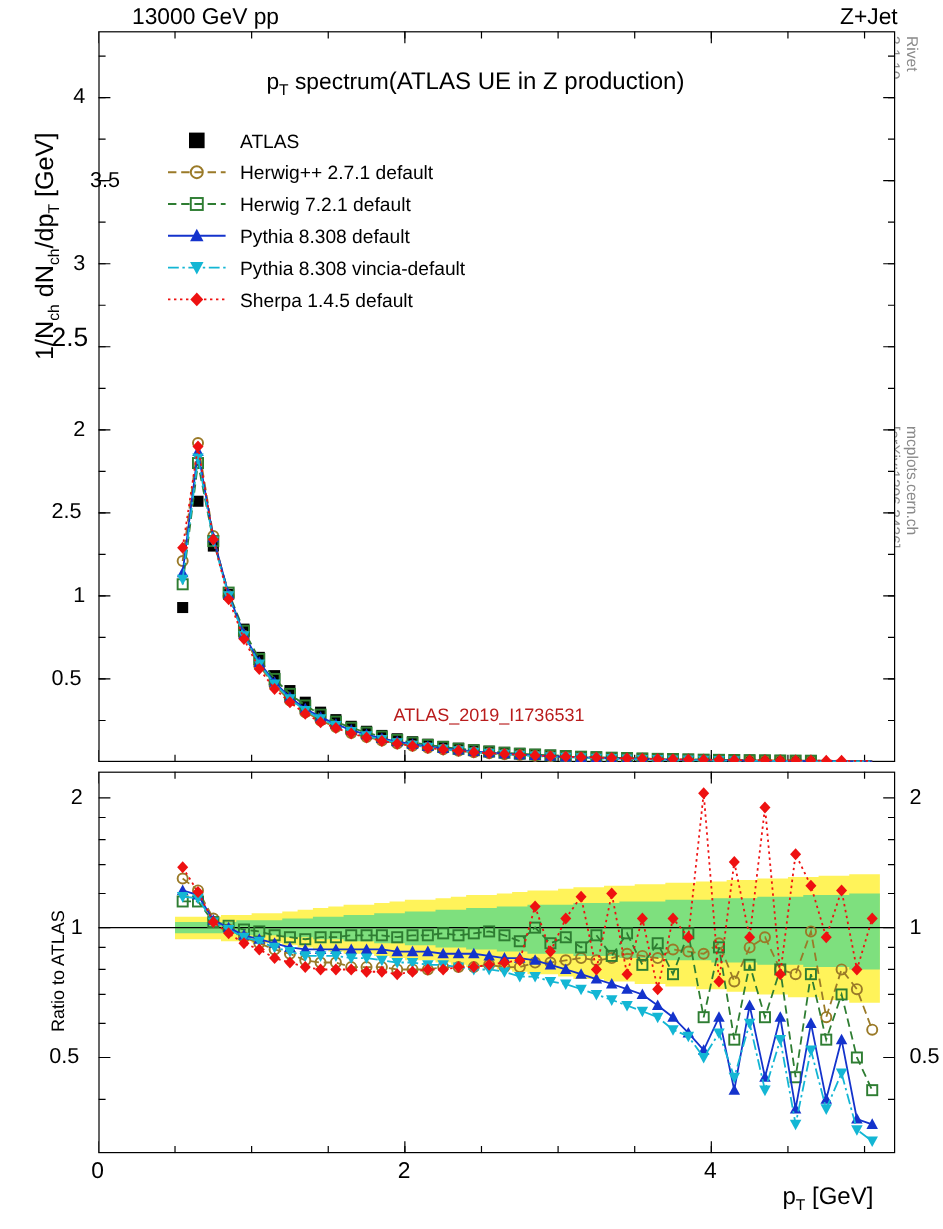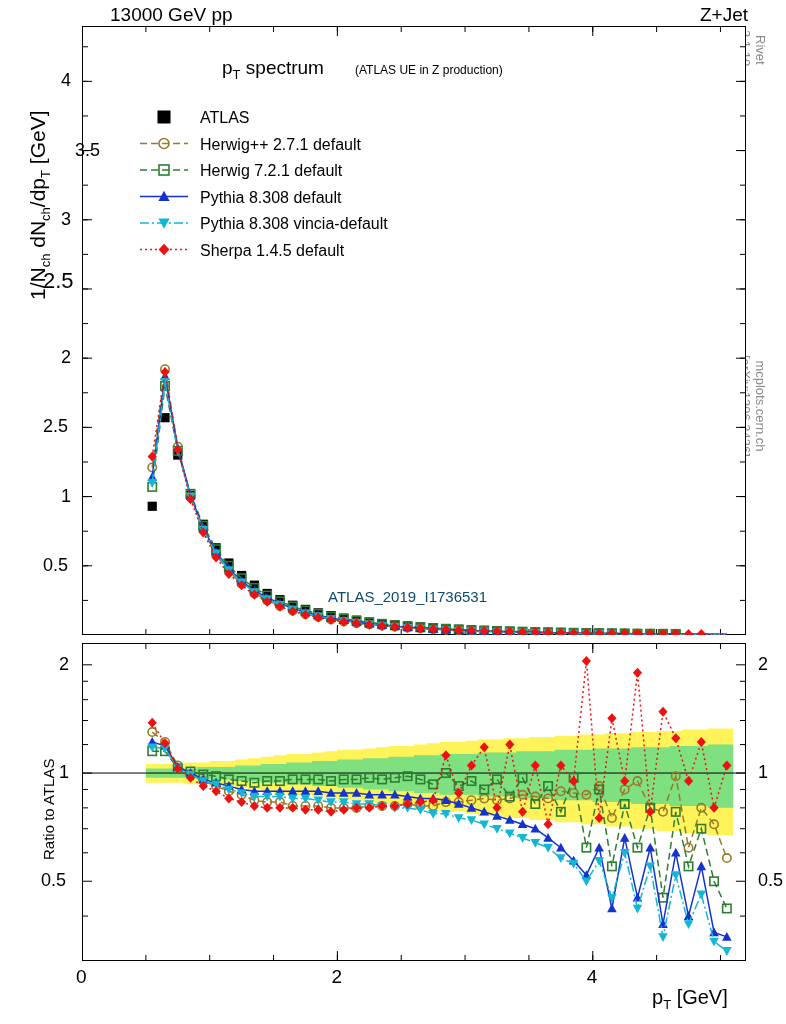--- a/index.html
+++ b/index.html
@@ -1,50 +1,50 @@
 <!DOCTYPE html>
 <html><head>
 <meta charset="utf-8">
 <style>
   html,body{margin:0;padding:0;}
   body{width:786px;height:1024px;background:#ffffff;font-family:"Liberation Sans",sans-serif;color:#000;}
-  #root{position:relative;width:786px;height:1024px;overflow:hidden;text-align:center;}
+  #root{position:relative;width:786px;height:1024px;overflow:hidden;}
 
   .txt{position:absolute;white-space:nowrap;}
   .hdr{font-size:19px;}
   .vtxt{transform-origin:0 0;}
 
   
   #mainframe{position:absolute;left:82px;top:26px;width:664px;height:609px;border:1px solid #000;box-sizing:border-box;background:#fff;}
   #ratioframe{position:absolute;left:82px;top:643px;width:664px;height:318px;border:1px solid #000;box-sizing:border-box;background:#fff;}
 
   svg{display:block;}
   .axlbl{position:absolute;font-size:17px;}
-  .watermark{position:absolute;color:#0c4a6e;font-size:15px;}
+  .watermark{position:absolute;color:#b91c1c;font-size:15px;}
   .sidetxt{position:absolute;color:#8a8a8a;font-size:13px;}
 </style>
 </head>
 <body>
 
 <div id="root">
 
   <div class="txt hdr" style="left:110px;top:4px;">13000 GeV pp</div>
   <div class="txt hdr" style="left:672px;top:4px;margin-left:28px;">Z+Jet</div>
 
   <div class="sidetxt vtxt" style="left:768px;top:30px;transform:rotate(90deg);">Rivet 3.1.10, ≥ 400k events</div>
   <div class="sidetxt vtxt" style="left:768px;top:355px;transform:rotate(90deg);">mcplots.cern.ch [arXiv:1306.3436]</div>
 
   <div id="mainframe"></div>
 
   <div class="axlbl vtxt" style="left:26px;top:300px;transform:rotate(-90deg);font-size:21px;">
     1/N<sub style="font-size:13px;">ch</sub> dN<sub style="font-size:13px;">ch</sub>/dp<sub style="font-size:13px;">T</sub> [GeV]
   </div>
 
   <div class="txt" style="left:222px;top:57px;font-size:19px;">
-    <span>p</span><sub style="font-size:13px;">T</sub><span> spectrum</span><span style="font-size:12px;margin-left:31px;">(ATLAS UE in Z production)</span>
+    <span>p</span><sub style="font-size:13px;">T</sub><span> spectrum</span><span style="font-size:20px;">(ATLAS UE in Z production)</span>
   </div>
 
   <div class="watermark" style="left:328px;top:588px;">ATLAS_2019_I1736531</div>
 
   <svg id="mainsvg" width="664" height="609" style="position:absolute;left:82px;top:26px;">
       <line x1="0" y1="539.7954545454545" x2="10" y2="539.7954545454545" stroke="#000" stroke-width="1"></line>
       <line x1="664" y1="539.7954545454545" x2="654" y2="539.7954545454545" stroke="#000" stroke-width="1"></line>
       <line x1="0" y1="470.5909090909091" x2="10" y2="470.5909090909091" stroke="#000" stroke-width="1"></line>
       <line x1="664" y1="470.5909090909091" x2="654" y2="470.5909090909091" stroke="#000" stroke-width="1"></line>
       <line x1="0" y1="401.3863636363636" x2="10" y2="401.3863636363636" stroke="#000" stroke-width="1"></line>

